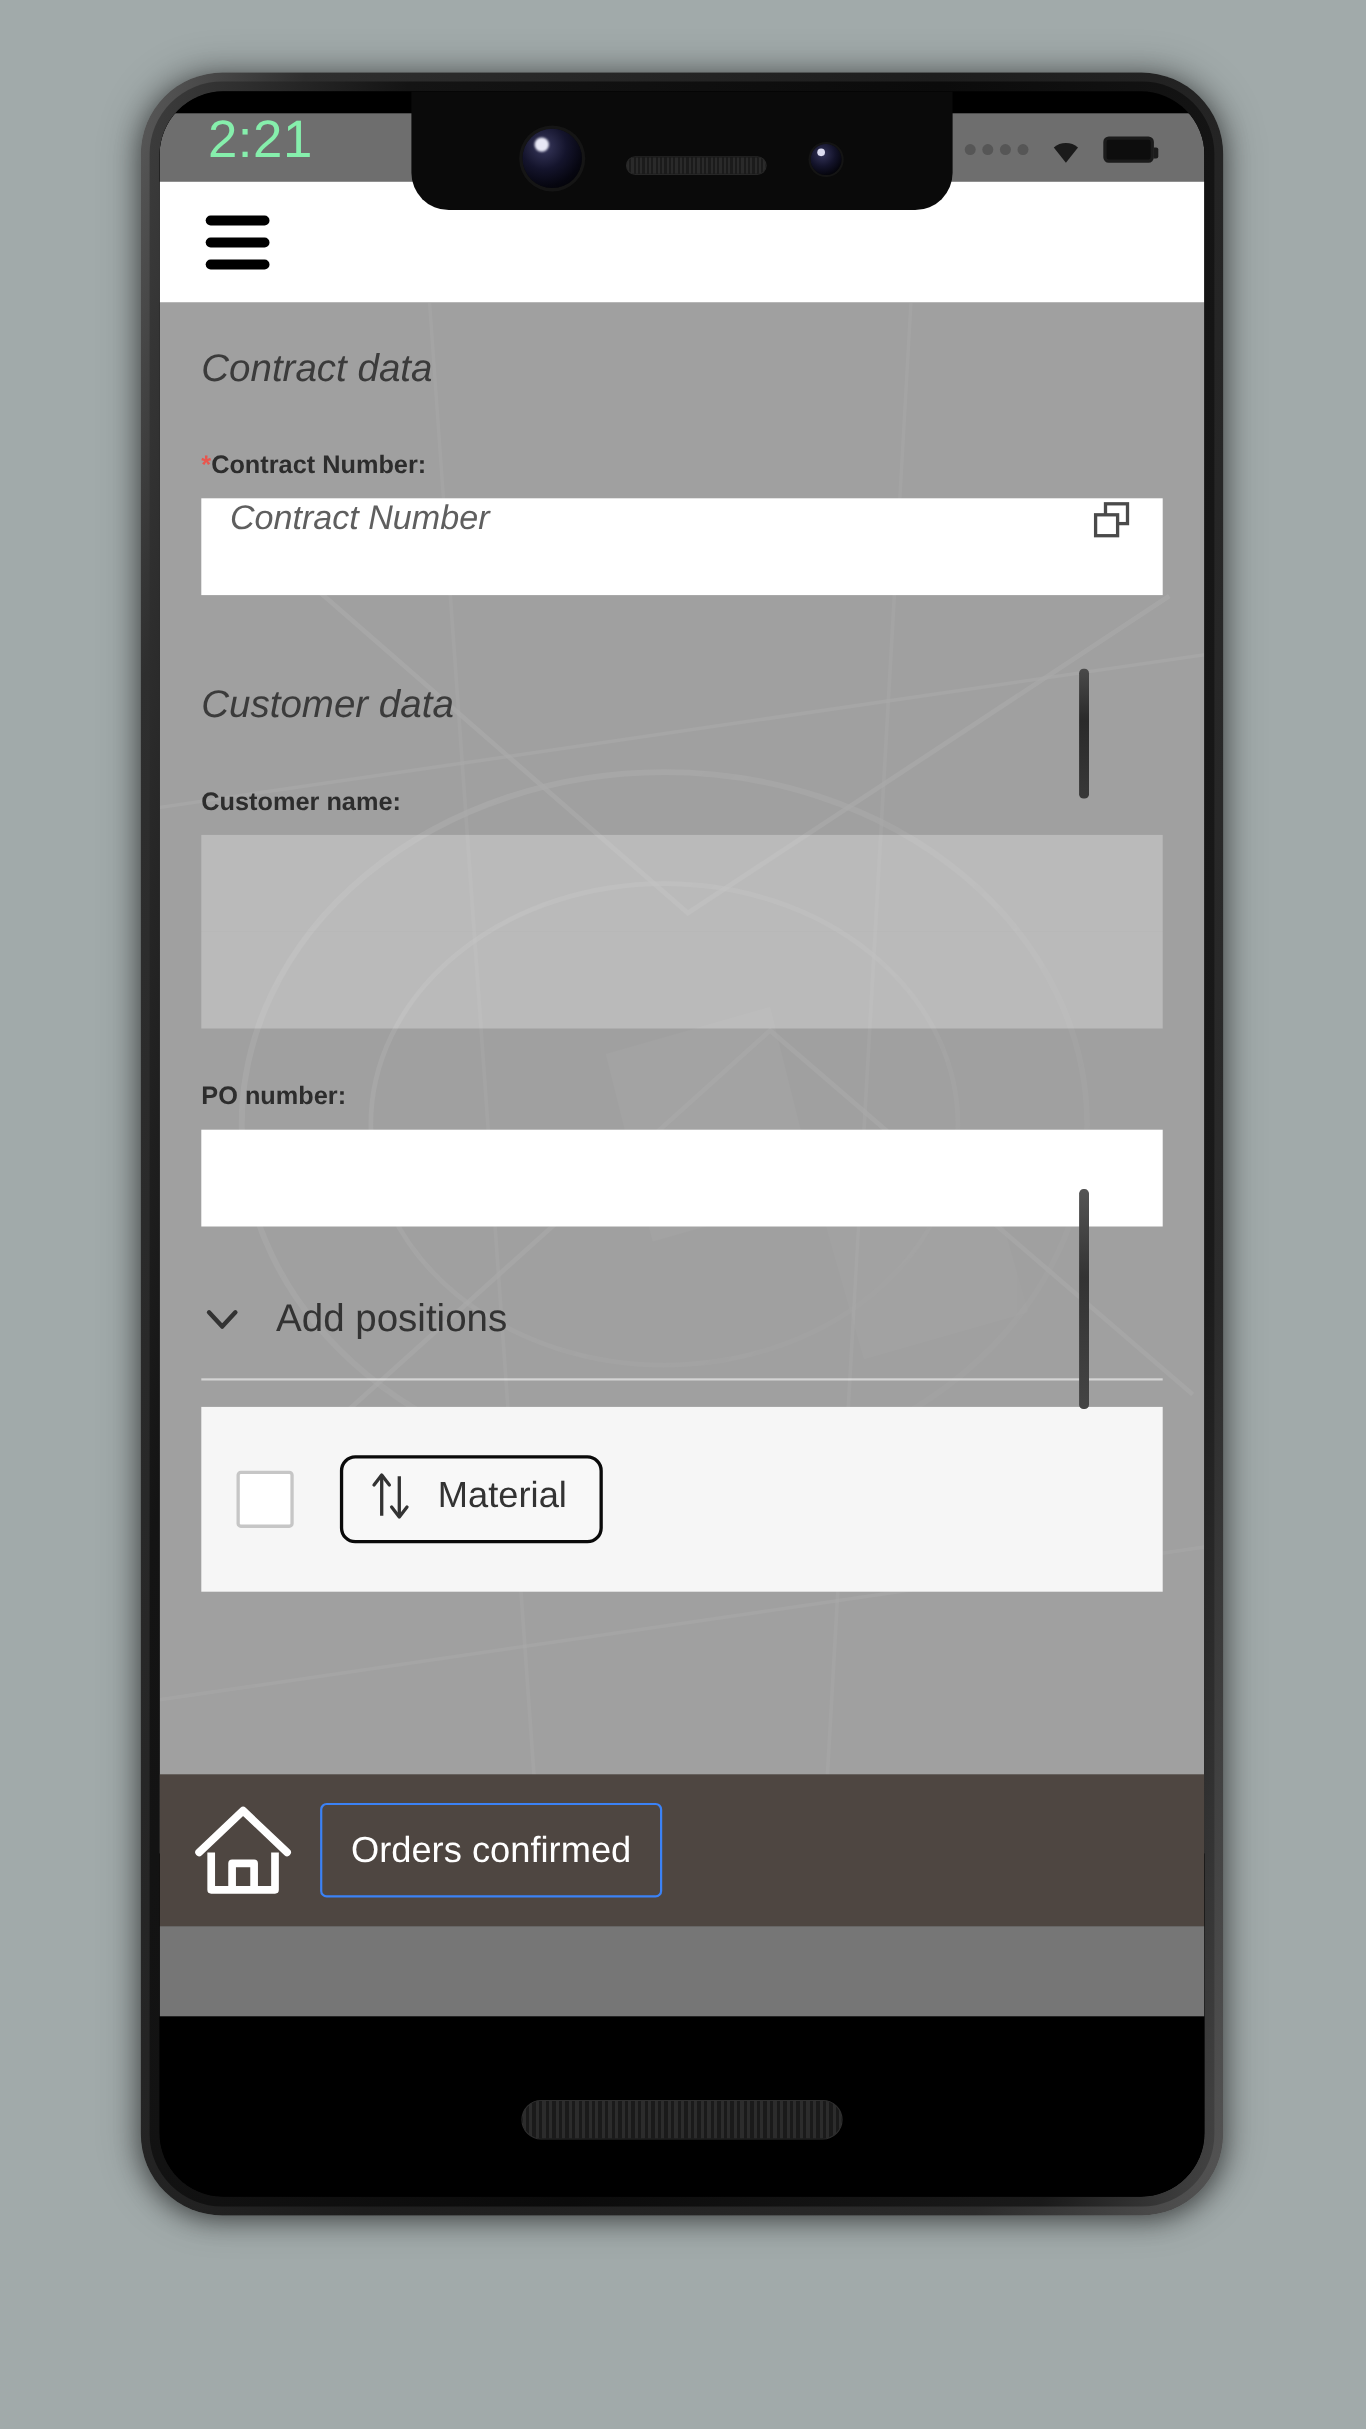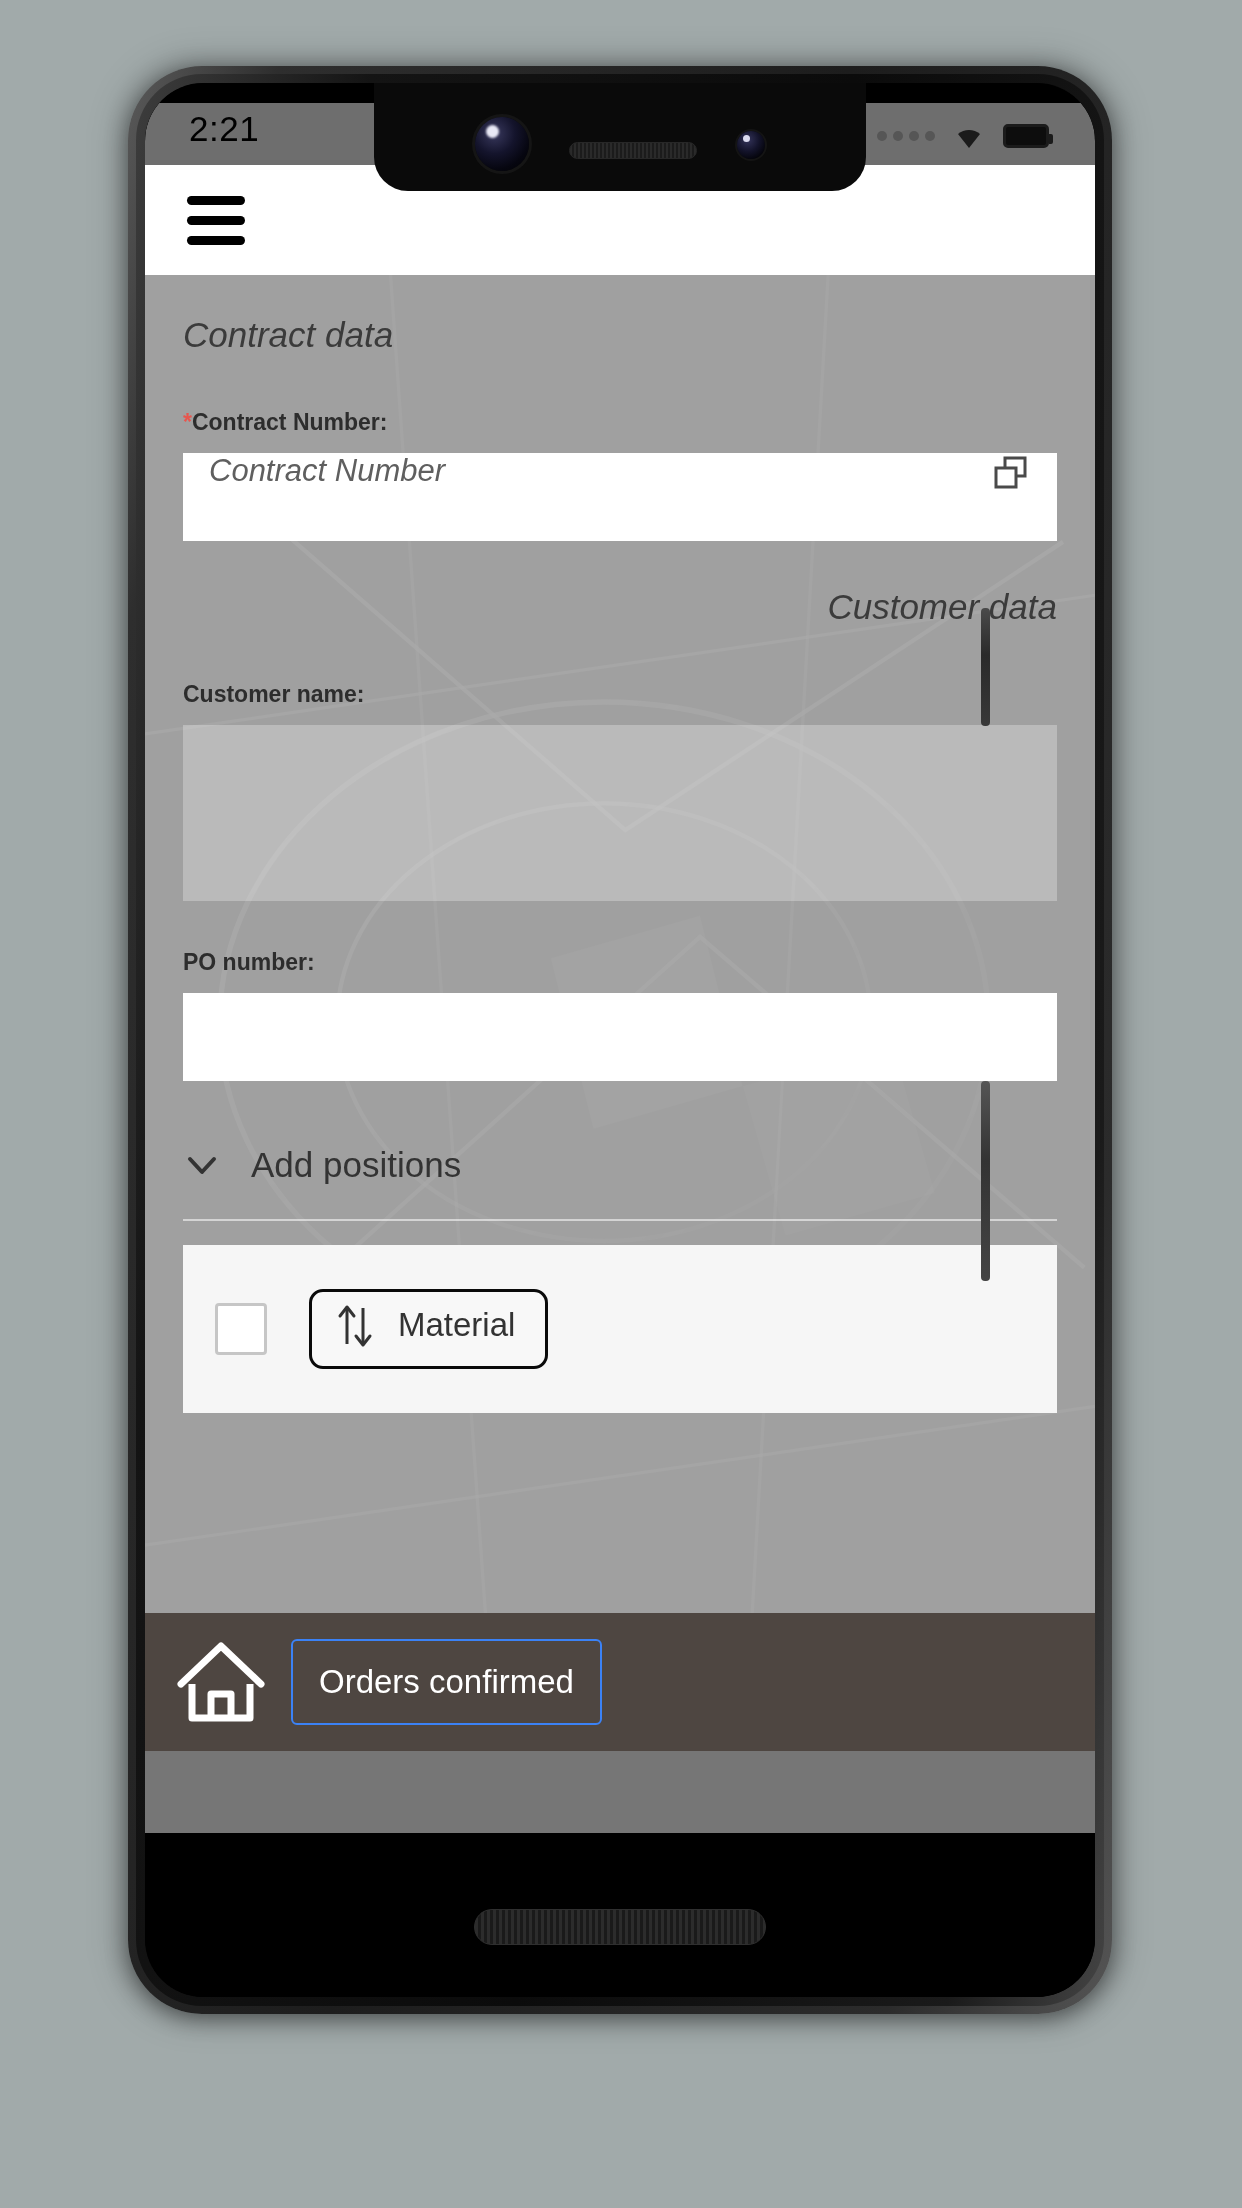--- a/index.html
+++ b/index.html
@@ -90,23 +90,23 @@
     top: 20px;
     width: 100%;
     height: 62px;
     background: #6e6e6e;
     display: flex;
     align-items: center;
     justify-content: space-between;
     padding: 0 46px 0 44px;
   }
   .status-time {
-    font-size: 35px;
+    font-size: 48px;
     font-weight: 400;
-    color: #000000;
+    color: #86efac;
     line-height: 1;
     letter-spacing: 0.5px;
     margin-top: -12px;
   }
   .status-right {
     display: flex;
     align-items: center;
     gap: 14px;
     margin-top: 4px;
   }
@@ -253,21 +253,21 @@
 
   .section-title {
     font-size: 35px;
     color: #3b3b3b;
     font-weight: 400;
     padding-top: 40px;
     padding-bottom: 6px;
     position: relative;
     font-style: italic;
   }
-  .section-title.second { padding-top: 46px; text-align: right; }
+  .section-title.second { padding-top: 80px; }
 
   .field-label {
     font-size: 23px;
     font-weight: bold;
     color: #2d2d2d;
     margin-top: 48px;
     margin-bottom: 17px;
     position: relative;
   }
   .field-label .req { color: #e8564e; }

